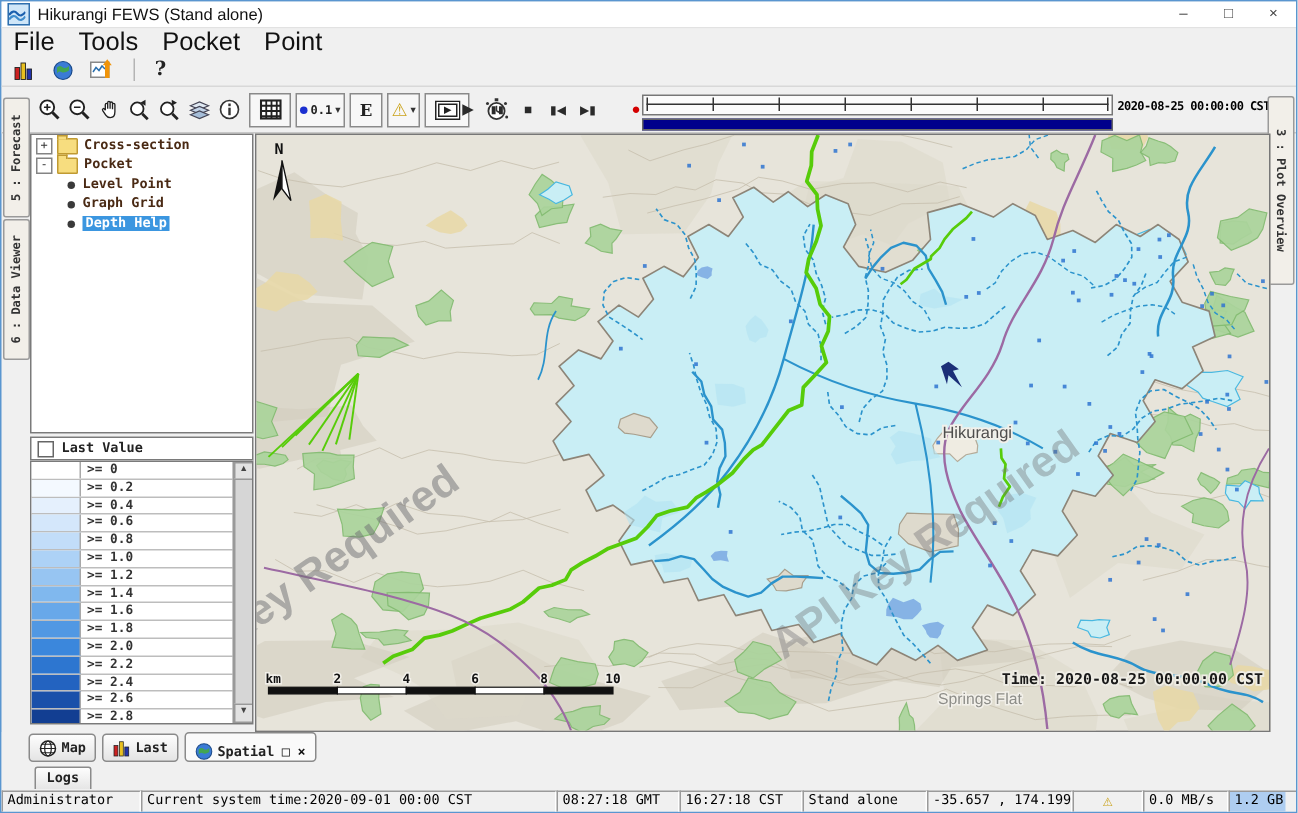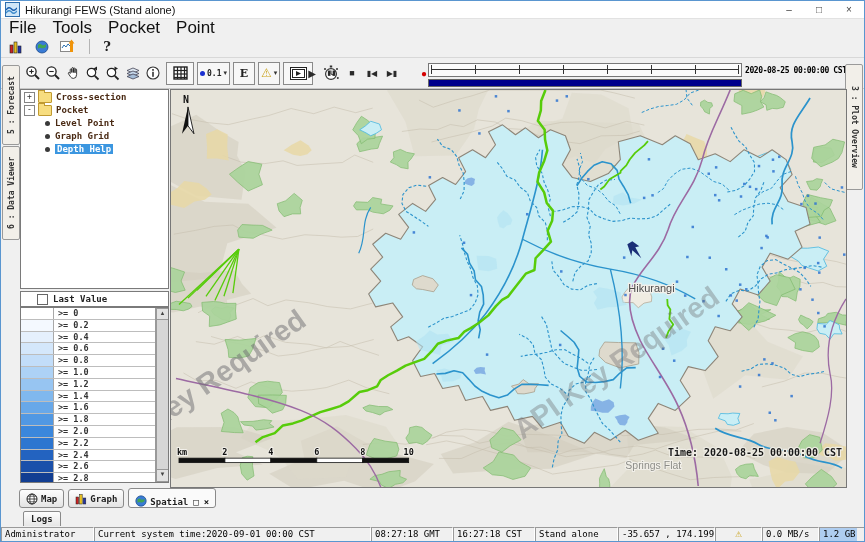--- a/index.html
+++ b/index.html
@@ -59,21 +59,21 @@
   .trow{display:flex;align-items:center;height:12px;margin-top:1px;font-family:"DejaVu Sans Mono",monospace;
         font-size:9px;font-weight:bold;color:#4a2a14;white-space:nowrap;}
   .exp{width:9px;height:9px;border:1px solid #848484;background:#fff;font-size:8px;line-height:7px;text-align:center;
        margin:0 3px 0 3px;flex:none;color:#333;font-weight:normal;}
   .folder{width:12px;height:9px;background:#f7dd7f;border:1px solid #c09a32;border-radius:1px;margin-right:4px;flex:none;position:relative;}
   .folder::before{content:"";position:absolute;left:-1px;top:-3px;width:5px;height:2px;background:#f7dd7f;border:1px solid #c09a32;border-bottom:none;}
   .bullet{width:5px;height:5px;border-radius:50%;background:#3a3a3a;margin:0 5px 0 24px;flex:none;}
   .tlabel.sel{background:#3b96e0;color:#fff;padding:0 2px;}
   
   #legendheader{left:19px;top:290px;width:149px;height:16px;background:#fff;border:1px solid #7a7a7a;
-                display:flex;align-items:center;padding-left:16px;}
+                display:flex;align-items:center;padding-left:4px;}
   #lvcheck{width:9px;height:9px;border:1px solid #666;background:#fff;margin-right:5px;flex:none;}
   #lvlabel{font-family:"DejaVu Sans Mono",monospace;font-size:9px;font-weight:bold;color:#222;}
   #legendlist{left:19px;top:306px;width:149px;height:176px;background:#fff;border:1px solid #7a7a7a;overflow:hidden;}
   .lg-row{display:flex;height:10.8px;flex:none;border-bottom:1px solid #bdbdbd;}
   .sw{width:32px;flex:none;border-right:1px solid #a8a8a8;}
   .lg-label{font-family:"DejaVu Sans Mono",monospace;font-size:8.5px;font-weight:bold;color:#333;
             padding-left:4px;line-height:10.5px;white-space:nowrap;}
   #lg-scroll{position:absolute;right:0;top:0;bottom:0;width:12px;background:#ececec;border-left:1px solid #999;}
   .sbtn{position:absolute;left:0;width:11px;height:11px;background:#e2e2e2;border:1px solid #999;
         font-size:6px;text-align:center;line-height:9px;color:#444;}
@@ -674,21 +674,21 @@
         <line x1="1.8" y1="8.8" x2="10.2" y2="8.8" stroke="#222" stroke-width="0.7"></line>
       </svg>
       <span>Map</span>
     </div>
     <div class="btab">
       <svg width="12" height="12" viewBox="0 0 12 12">
         <rect x="1" y="4" width="2.6" height="7" fill="#c22" stroke="#222" stroke-width="0.5"></rect>
         <rect x="4.6" y="1.5" width="2.6" height="9.5" fill="#e8c020" stroke="#222" stroke-width="0.5"></rect>
         <rect x="8.2" y="5" width="2.6" height="6" fill="#23a" stroke="#222" stroke-width="0.5"></rect>
       </svg>
-      <span>Graph</span>
+      <span>Last</span>
     </div>
     <div class="btab active">
       <svg width="12" height="12" viewBox="0 0 12 12">
         <circle cx="6" cy="6" r="5.2" fill="#3a7bd5" stroke="#1a4a8a" stroke-width="0.7"></circle>
         <path d="M2.5,4.5 q2,-1.8 3.5,0 q1.8,1 3.5,-0.8 l0,2.6 q-2.5,1.8 -4.2,0.9 q-1.8,-0.9 -2.8,0.9 z" fill="#44aa44" opacity="0.9"></path>
       </svg>
       <span>Spatial</span>
       <span class="tb-ctl">□</span>
       <span class="tb-ctl">×</span>
     </div>

